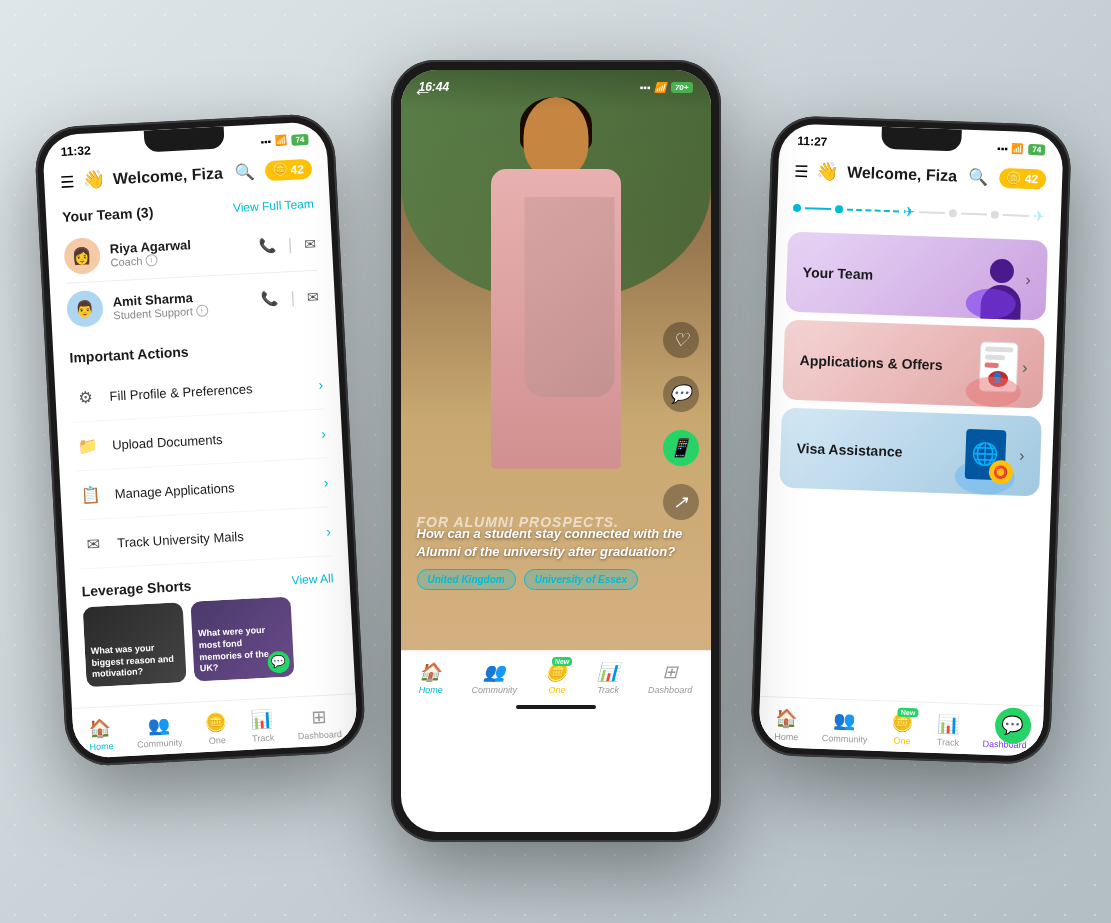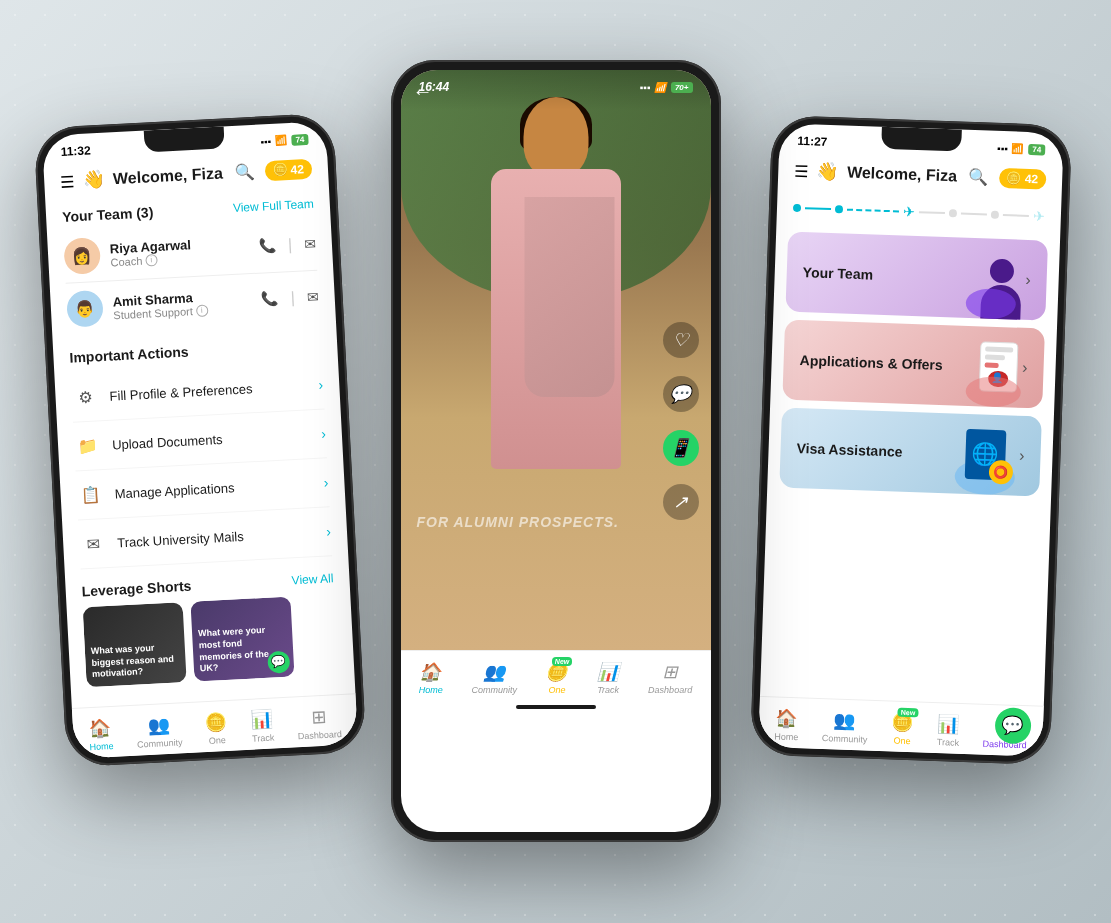--- a/index.html
+++ b/index.html
@@ -1007,20 +1007,25 @@
         <div class="video-overlay-text">FOR ALUMNI PROSPECTS.</div>
 
         <div class="video-actions">
           <div class="video-action-btn">♡</div>
           <div class="video-action-btn">💬</div>
           <div class="video-action-btn whatsapp">📱</div>
           <div class="video-action-btn">↗</div>
         </div>
 
         <div class="video-bottom">
+          <div class="video-description">How can a student stay connected with the Alumni of the university after graduation?</div>
+          <div class="video-tags">
+            <span class="video-tag tag-uk">United Kingdom</span>
+            <span class="video-tag tag-uni">University of Essex</span>
+          </div>
         </div>
       </div>
 
       <div class="bottom-nav-center">
         <div class="nav-item active">
           <span class="nav-icon">🏠</span>
           <span>Home</span>
         </div>
         <div class="nav-item">
           <span class="nav-icon">👥</span>

